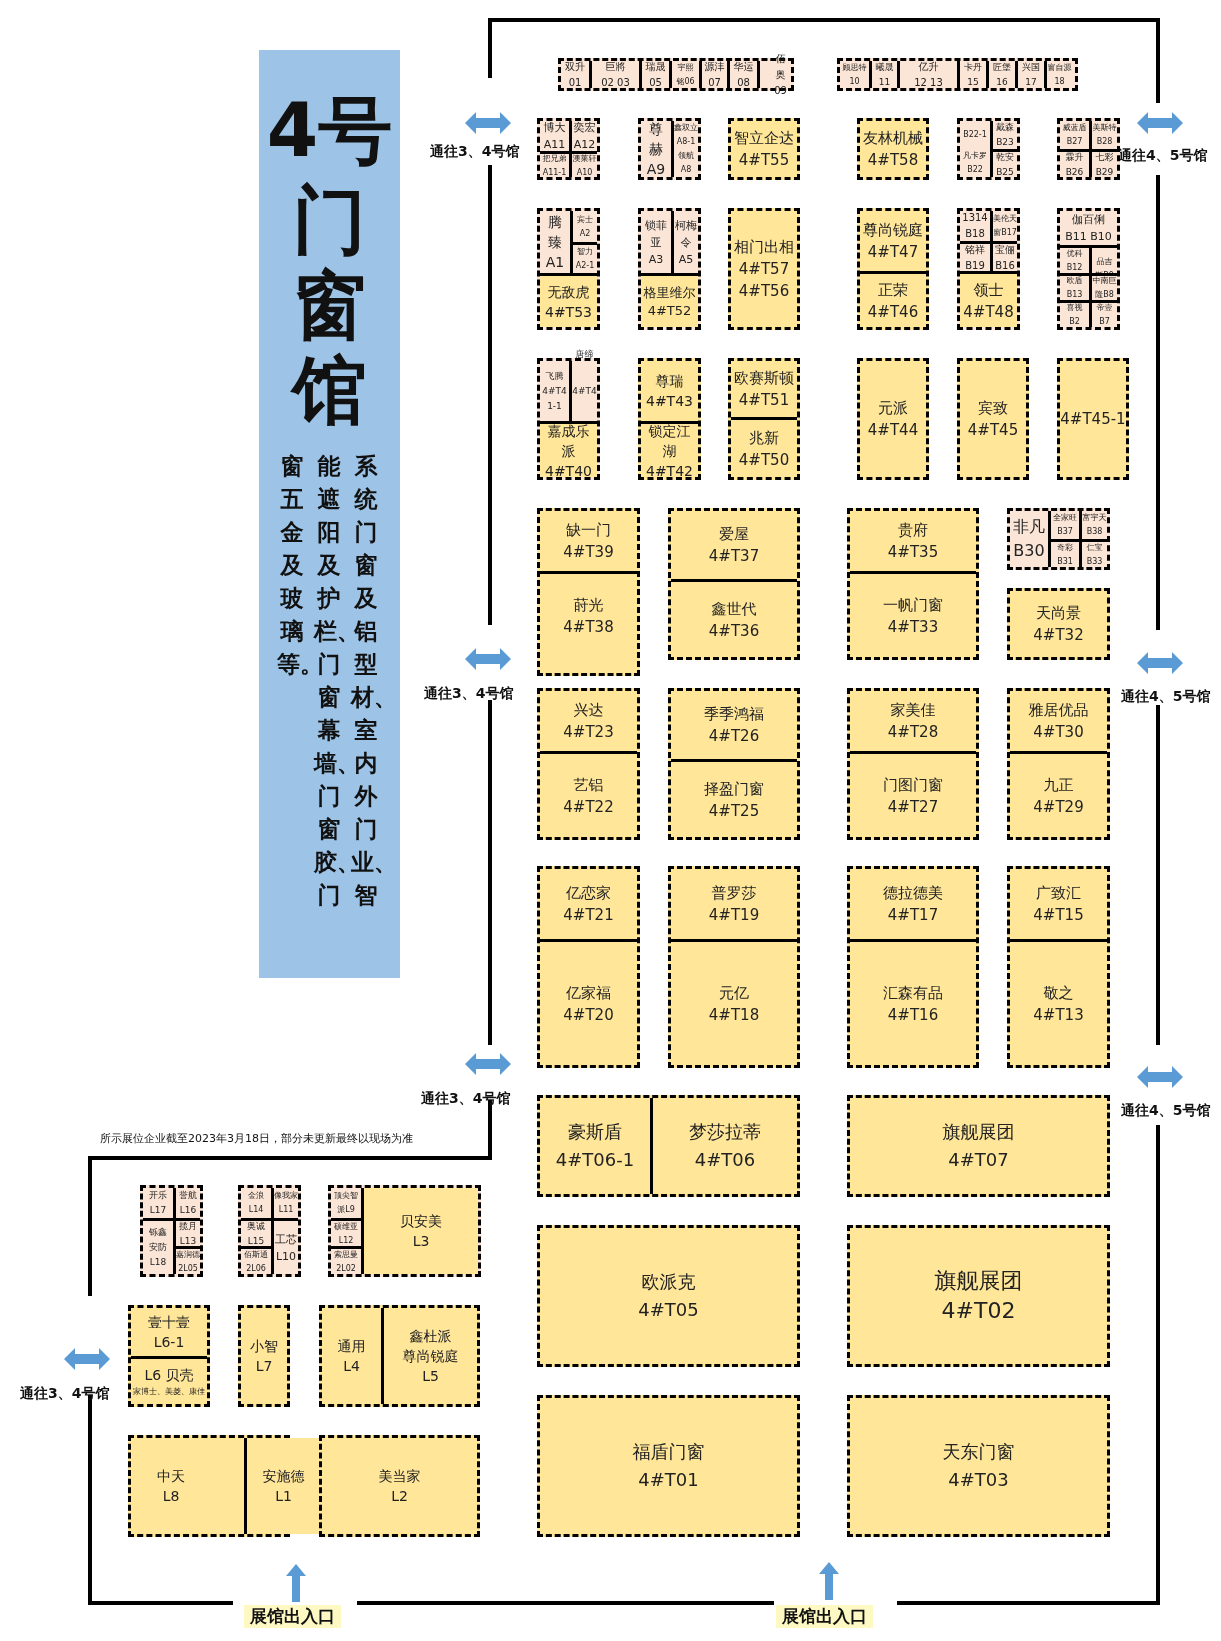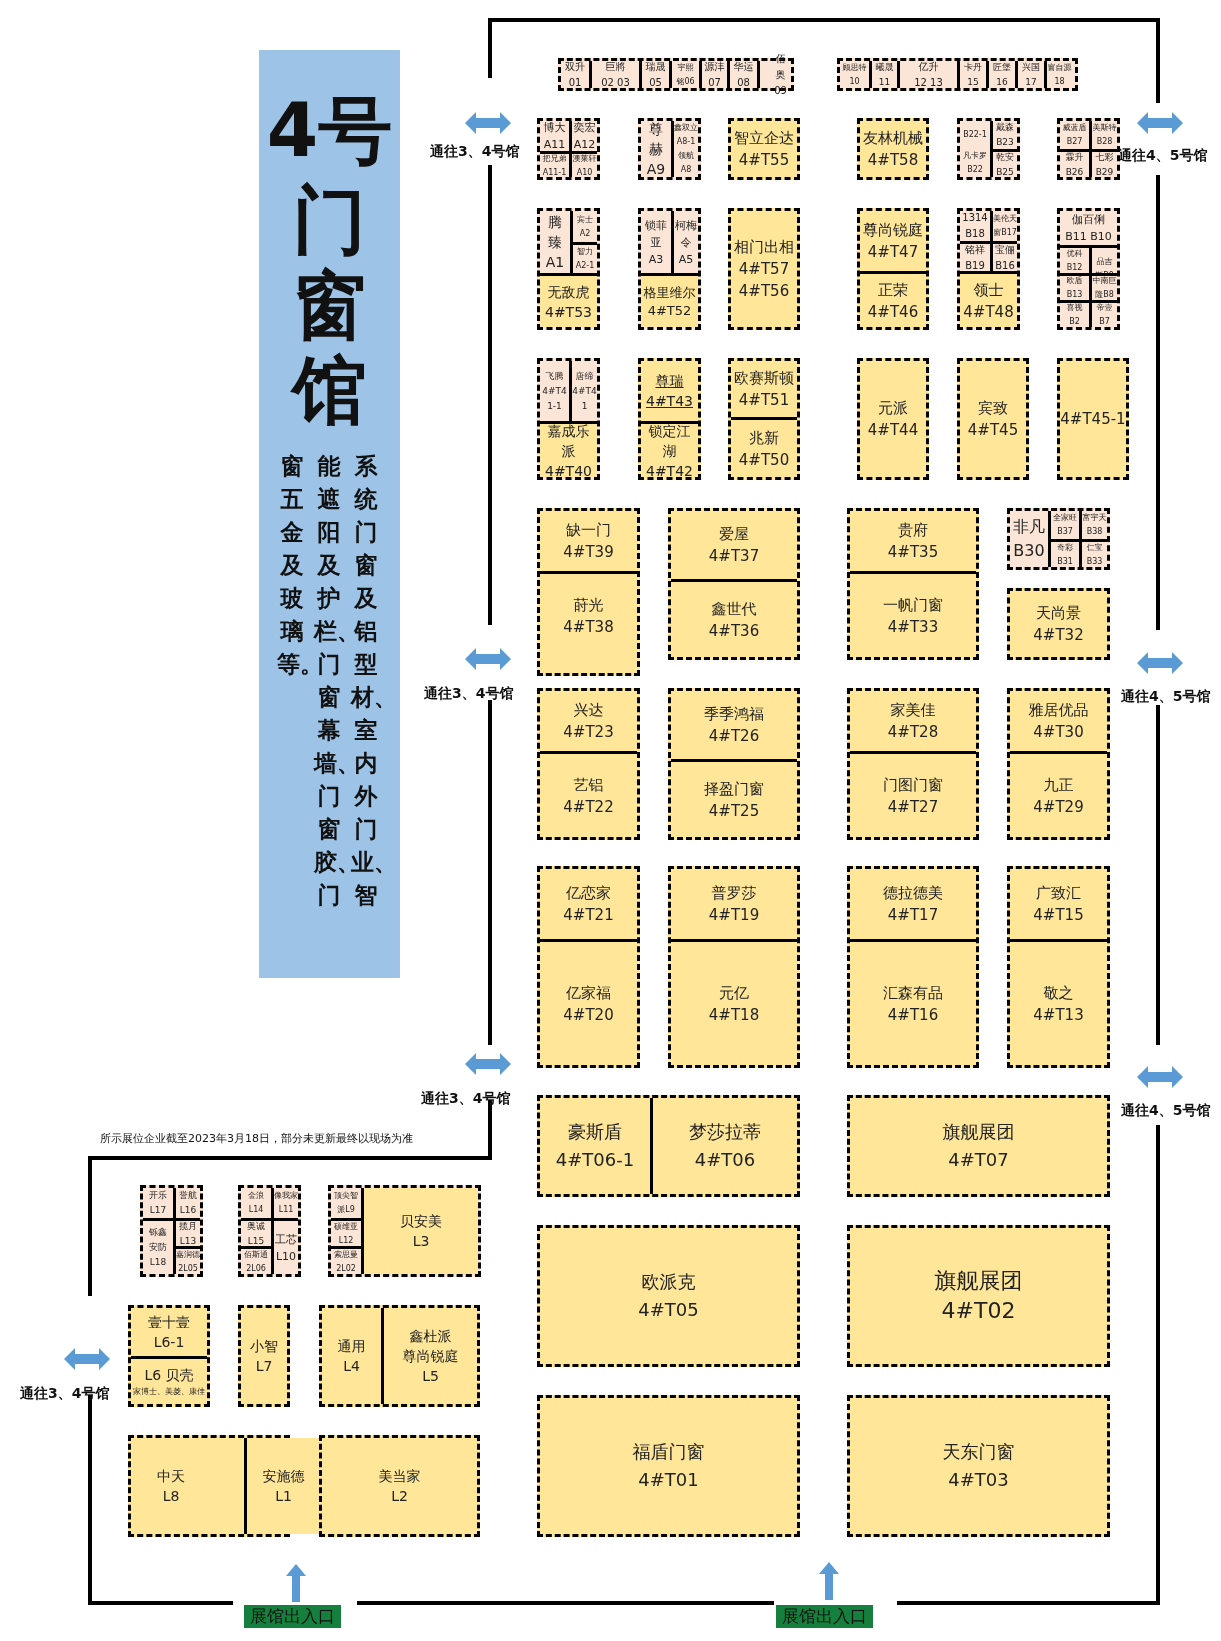--- a/index.html
+++ b/index.html
@@ -19,21 +19,21 @@
   .s9{font-size:9px;line-height:15px;}
   .s10{font-size:10px;line-height:16px;}
   .s11{font-size:11px;line-height:17px;}
   .s13{font-size:13px;line-height:18px;}
   .s14{font-size:14px;line-height:20px;}
   .s15{font-size:15px;line-height:22px;}
   .s16{font-size:16px;line-height:24px;}
   .s18{font-size:18px;line-height:28px;}
   .s22{font-size:22px;line-height:30px;}
   .pass-label{position:absolute;font-weight:bold;font-size:14px;white-space:nowrap;}
-  .exit-label{position:absolute;font-weight:normal;font-size:17px;white-space:nowrap;background:#15803d;padding:0 6px;}
+  .exit-label{position:absolute;font-weight:bold;font-size:17px;white-space:nowrap;background:#fef9c3;padding:0 6px;}
   .note{position:absolute;font-size:11px;white-space:nowrap;}
   svg.arrow{position:absolute;overflow:visible;}
 </style>
 </head>
 <body>
 
 <div class="wall" style="left:488px;top:18px;width:672px;height:4px;"></div>
 <div class="wall" style="left:488px;top:18px;width:4px;height:60px;"></div>
 <div class="wall" style="left:488px;top:165px;width:4px;height:460px;"></div>
 <div class="wall" style="left:488px;top:700px;width:4px;height:345px;"></div>
@@ -350,34 +350,34 @@
       <span>B7</span>
     </div>
 </div>
 
 <div class="booth pink" style="left:537px;top:358px;width:63px;height:122px;">
   <div class="cell pink s9" style="left:0;top:0;width:29px;height:60px;">
       <span>飞腾</span>
       <span>4#T4</span>
       <span>1-1</span>
     </div>
-  <div class="cell pink s9 bl" style="left:29px;top:0;width:28px;height:60px;">
+  <div class="cell pink s9 bl" style="left:29px;top:0;width:28px;height:60px;gap:22px;">
       <span>唐缔</span>
       <span>4#T4</span>
       <span>1</span>
     </div>
   <div class="cell yel s14 bt" style="left:0;top:60px;width:57px;height:56px;">
       <span>嘉成乐</span>
       <span>派</span>
       <span>4#T40</span>
     </div>
 </div>
 
 <div class="booth" style="left:638px;top:358px;width:63px;height:122px;">
-  <div class="cell yel s14" style="left:0;top:0;width:57px;height:60px;text-decoration:underline;">
+  <div class="cell yel s14" style="left:0;top:0;width:57px;height:60px;">
       <span>尊瑞</span>
       <span>4#T43</span>
     </div>
   <div class="cell yel s14 bt" style="left:0;top:60px;width:57px;height:56px;">
       <span>锁定江</span>
       <span>湖</span>
       <span>4#T42</span>
     </div>
 </div>
 

